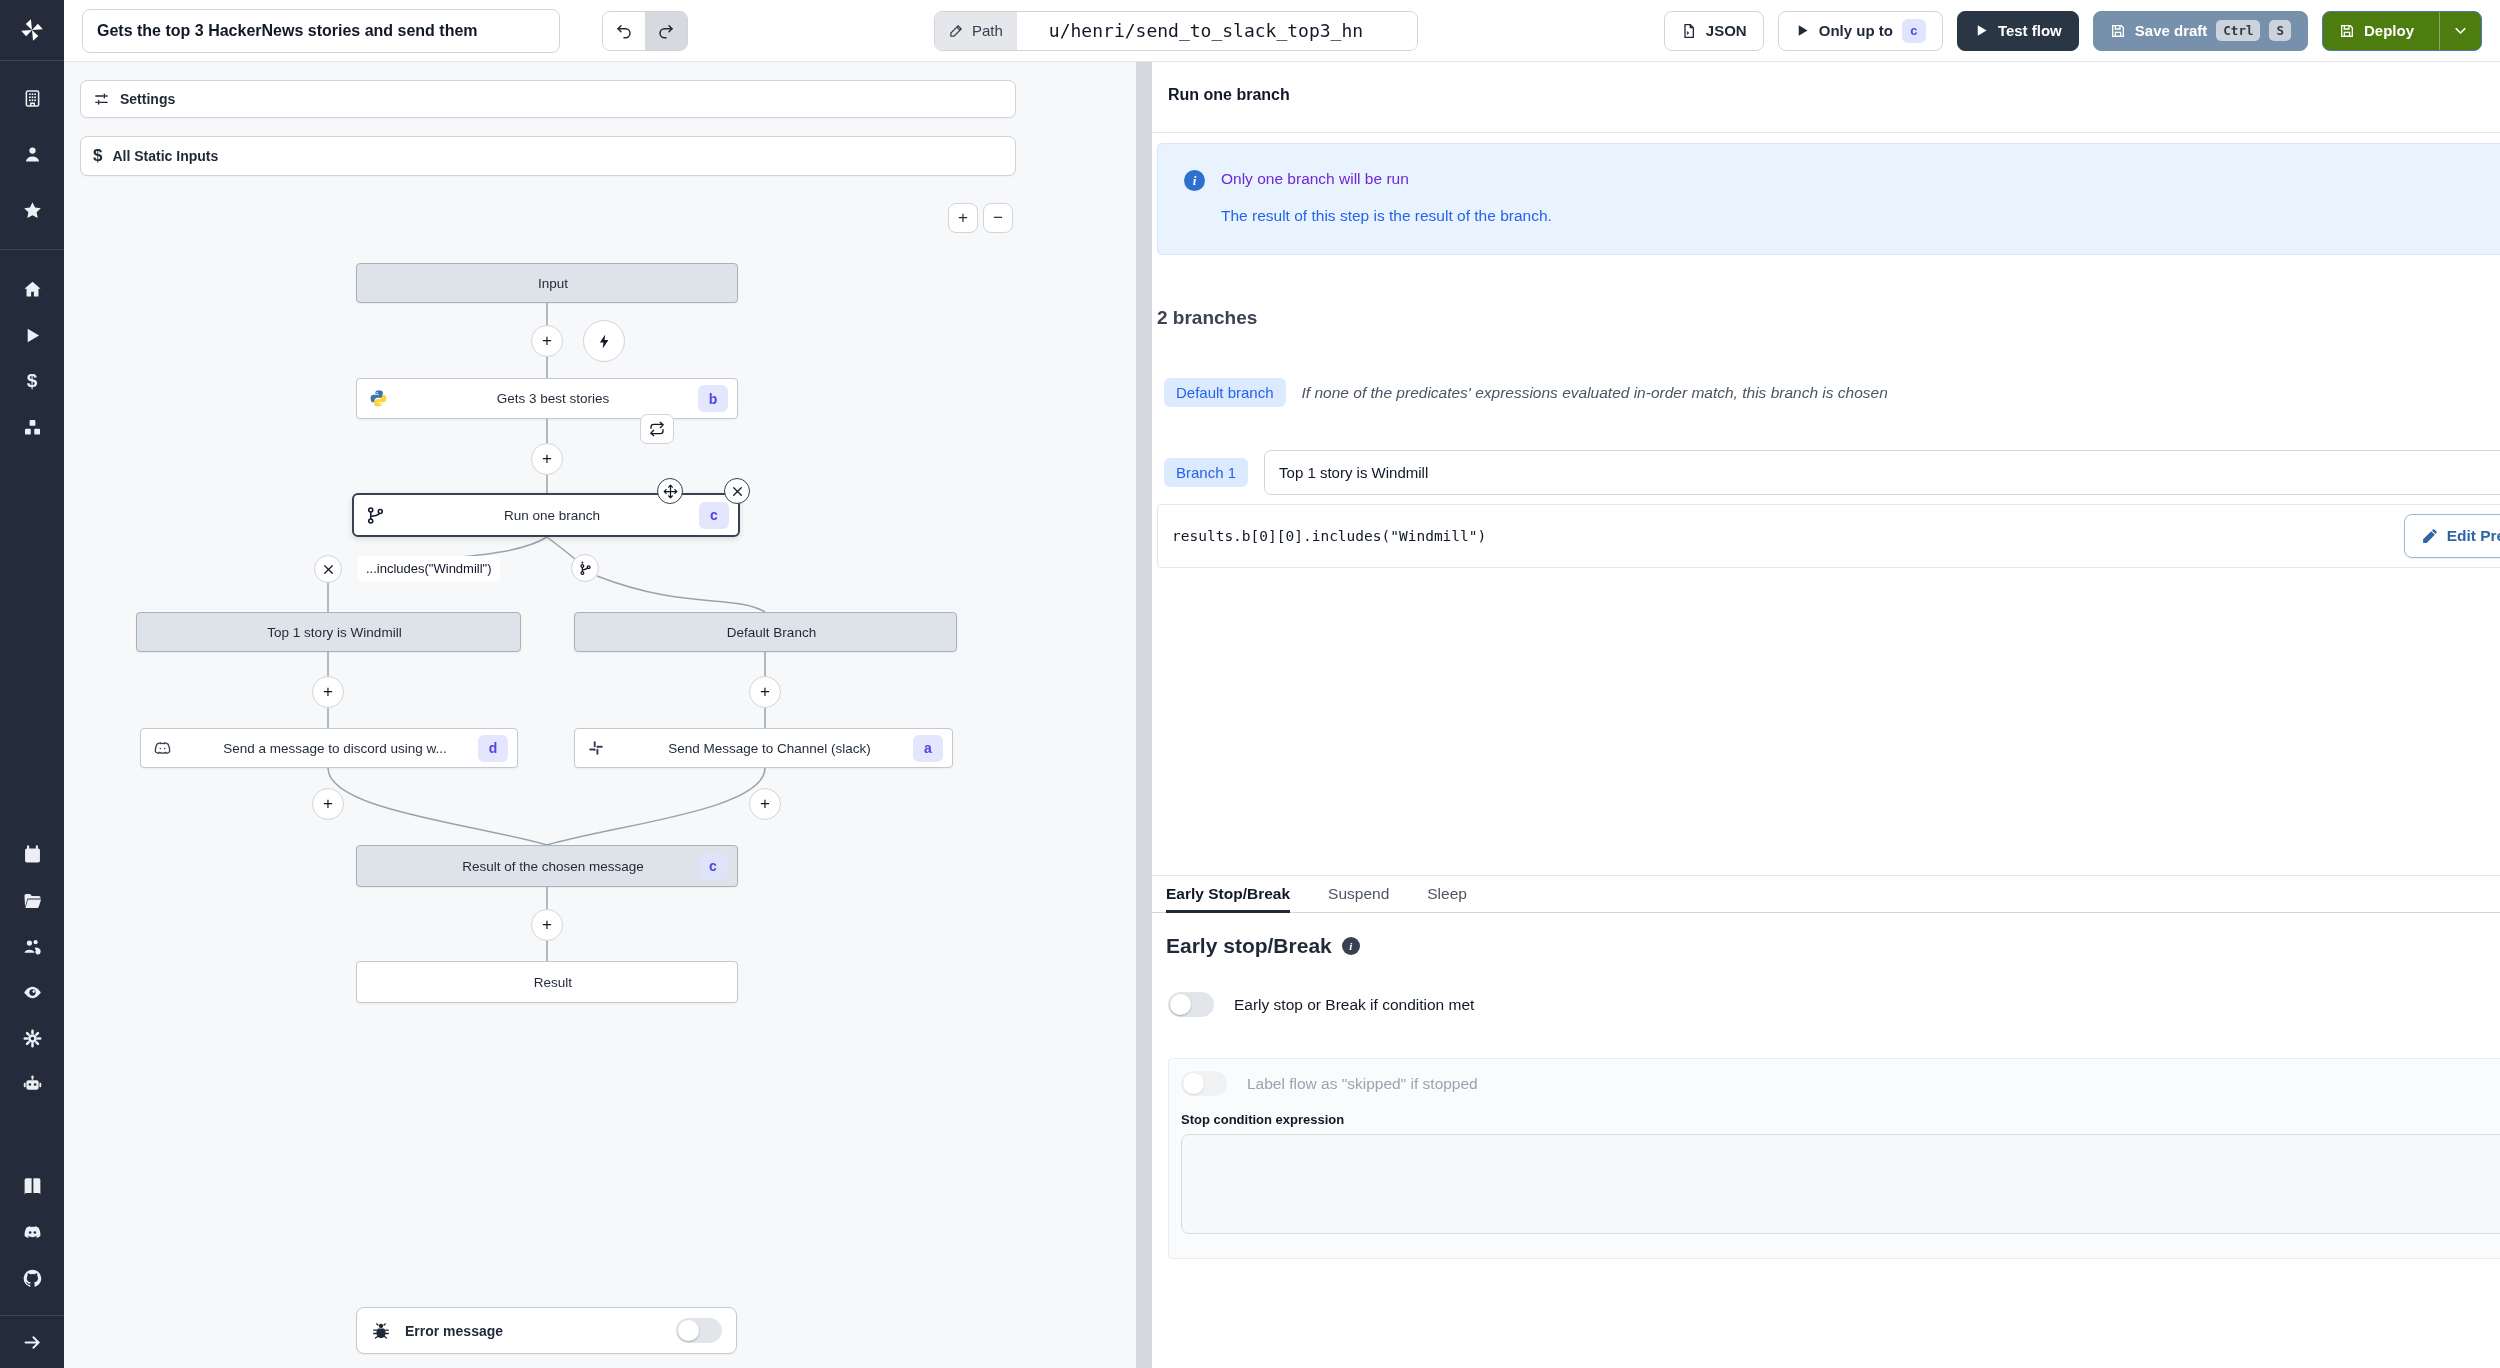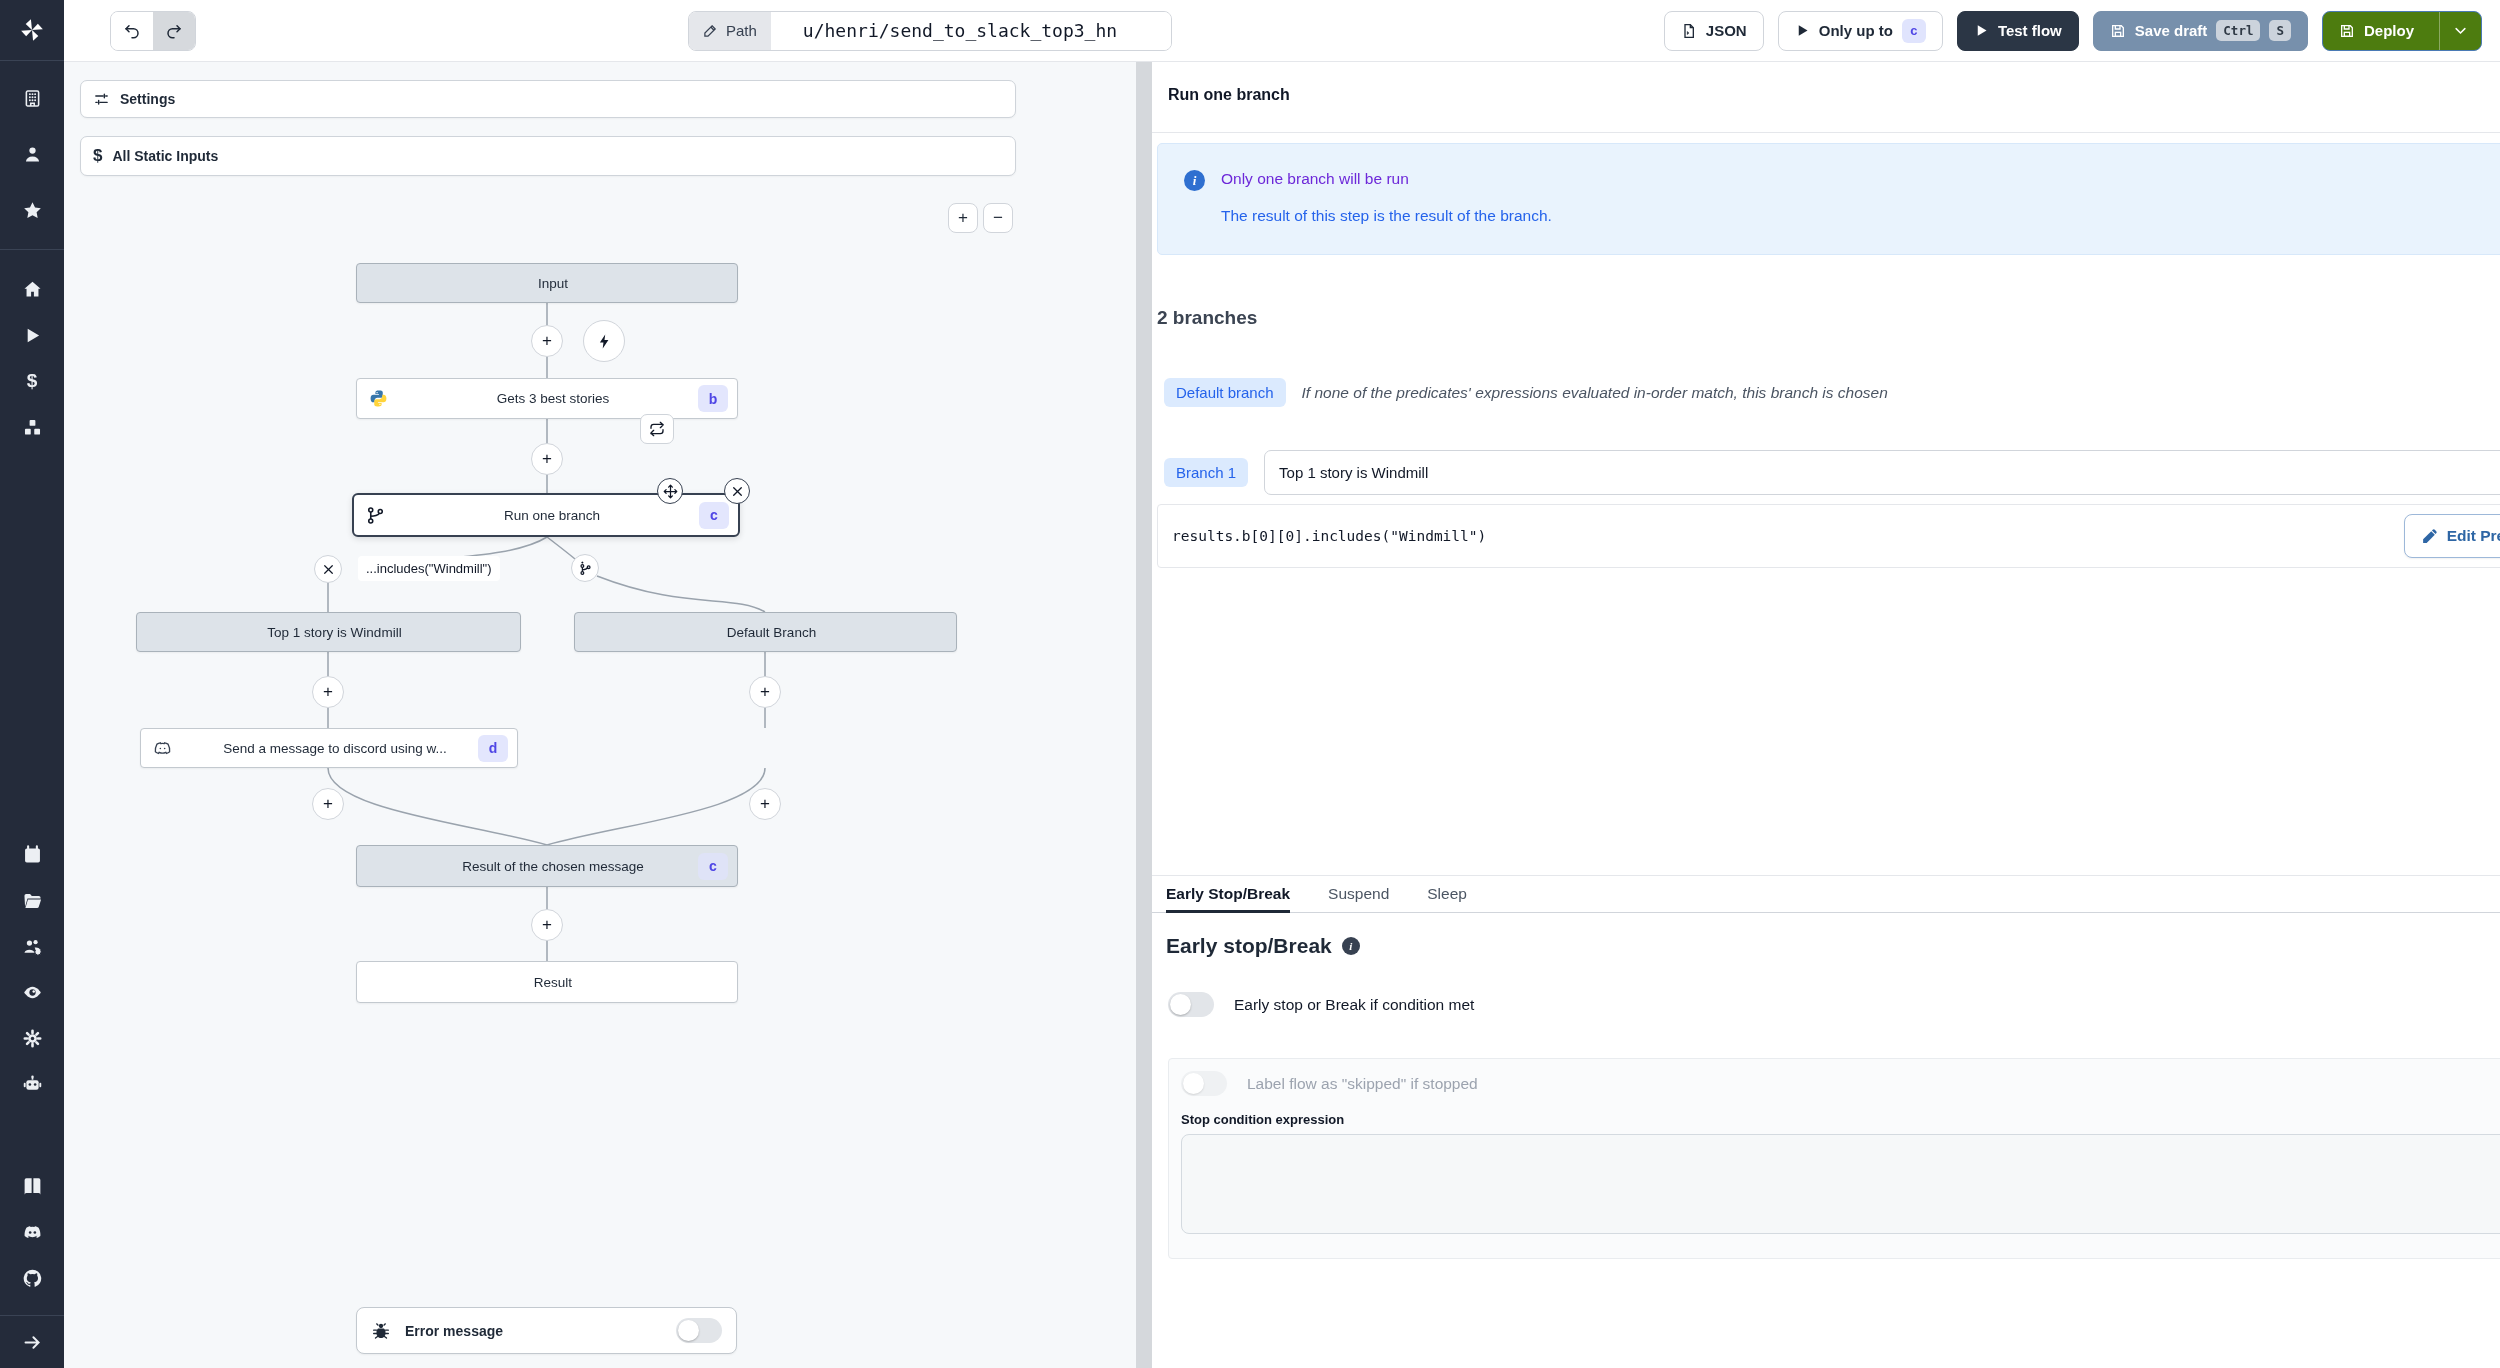--- a/index.html
+++ b/index.html
@@ -232,20 +232,21 @@
     <div class="sb-icon" style="height:52px">
       <svg class="ic" viewBox="0 0 24 24" fill="none" stroke="currentColor" stroke-width="2.2" stroke-linecap="round">
           <path d="M4 12h15M13 6l6 6-6 6"></path>
         </svg>
     </div>
   </nav>
 
   <div class="main">
 
     <header class="topbar">
+      <input class="title-input" value="Gets the top 3 HackerNews stories and send them" style="">
       <div class="undo-group">
         <div class="undo-btn">
           <svg class="ic" width="18" height="18" viewBox="0 0 24 24" fill="none" stroke="currentColor" stroke-width="2" stroke-linecap="round" stroke-linejoin="round">
               <path d="M8 5L4 9l4 4"></path>
               <path d="M4 9h10a6 6 0 0 1 0 12h-2"></path>
             </svg>
         </div>
         <div class="redo-btn">
           <svg class="ic" width="18" height="18" viewBox="0 0 24 24" fill="none" stroke="currentColor" stroke-width="2" stroke-linecap="round" stroke-linejoin="round">
               <path d="M16 5l4 4-4 4"></path>
@@ -437,20 +438,34 @@
           <span class="icon-left">
             <svg class="ic" width="19" height="19" viewBox="0 0 24 24" fill="none" stroke="#374151" stroke-width="1.6">
                 <path d="M5 6.5C7 5.2 9.3 4.8 9.3 4.8l.4 1a10 10 0 0 1 4.6 0l.4-1s2.3.4 4.3 1.7c1.6 3 2.3 6.4 2 9.5-1.6 1.4-4 2.2-4 2.2l-.8-1.3a9.8 9.8 0 0 1-8.4 0L7 18.2s-2.4-.8-4-2.2c-.3-3.1.4-6.5 2-9.5z"></path>
                 <circle cx="9.3" cy="12" r="1" fill="#374151" stroke="none"></circle>
                 <circle cx="14.7" cy="12" r="1" fill="#374151" stroke="none"></circle>
               </svg>
           </span>
           <span class="nlabel" style="max-width:68%">Send a message to discord using w...</span>
           <span class="badge-letter">d</span>
         </div>
+        <div class="node" style="left:510px;top:666px;width:379px;height:40px">
+          <span class="icon-left">
+            <svg class="ic" width="18" height="18" viewBox="0 0 24 24" fill="#374151">
+                <rect x="9" y="3" width="2.6" height="8" rx="1.3"></rect>
+                <rect x="12.6" y="13" width="2.6" height="8" rx="1.3"></rect>
+                <rect x="3" y="12.6" width="8" height="2.6" rx="1.3"></rect>
+                <rect x="13" y="9" width="8" height="2.6" rx="1.3"></rect>
+                <rect x="9" y="13" width="2.6" height="2.6" rx="1.3"></rect>
+                <rect x="12.6" y="9" width="2.6" height="2.6" rx="1.3"></rect>
+              </svg>
+          </span>
+          <span class="nlabel" style="max-width:68%">Send Message to Channel (slack)</span>
+          <span class="badge-letter">a</span>
+        </div>
 
         <div class="plus-circle" style="left:248px;top:726px">+</div>
         <div class="plus-circle" style="left:685px;top:726px">+</div>
 
         <div class="node gray" style="left:292px;top:783px;width:382px;height:42px">
           <span class="nlabel">Result of the chosen message</span>
           <span class="badge-letter" style="background:#dfe3f7">c</span>
         </div>
 
         <div class="plus-circle" style="left:467px;top:847px">+</div>

